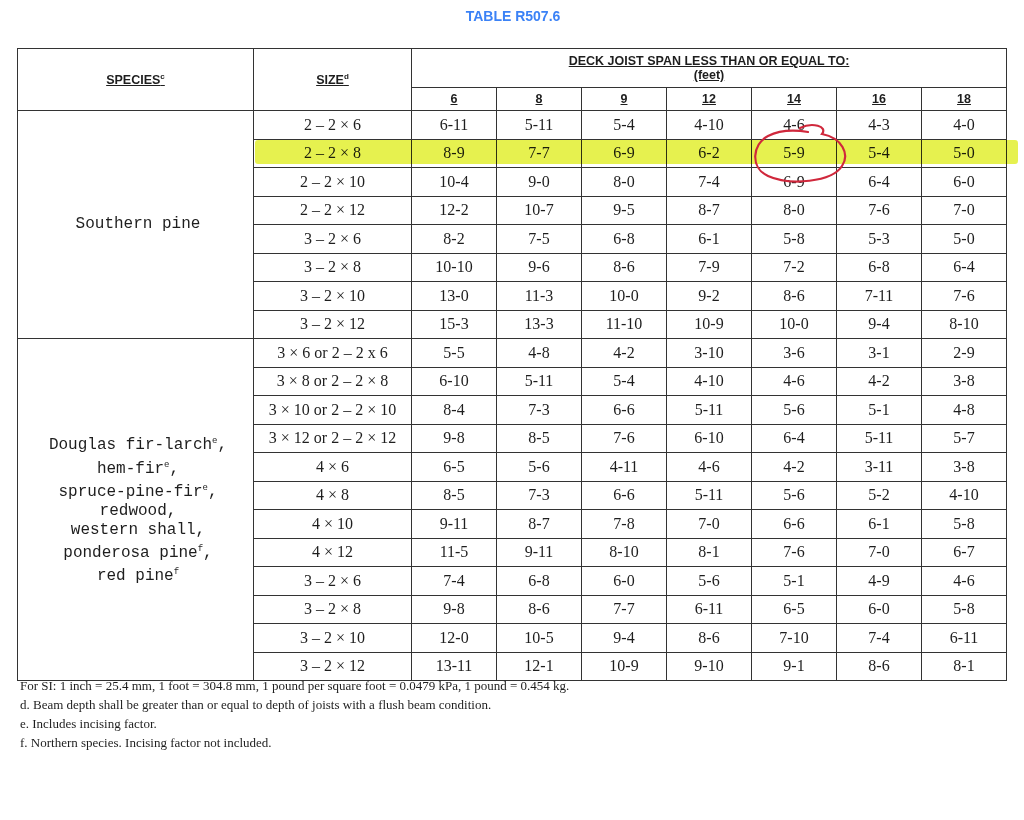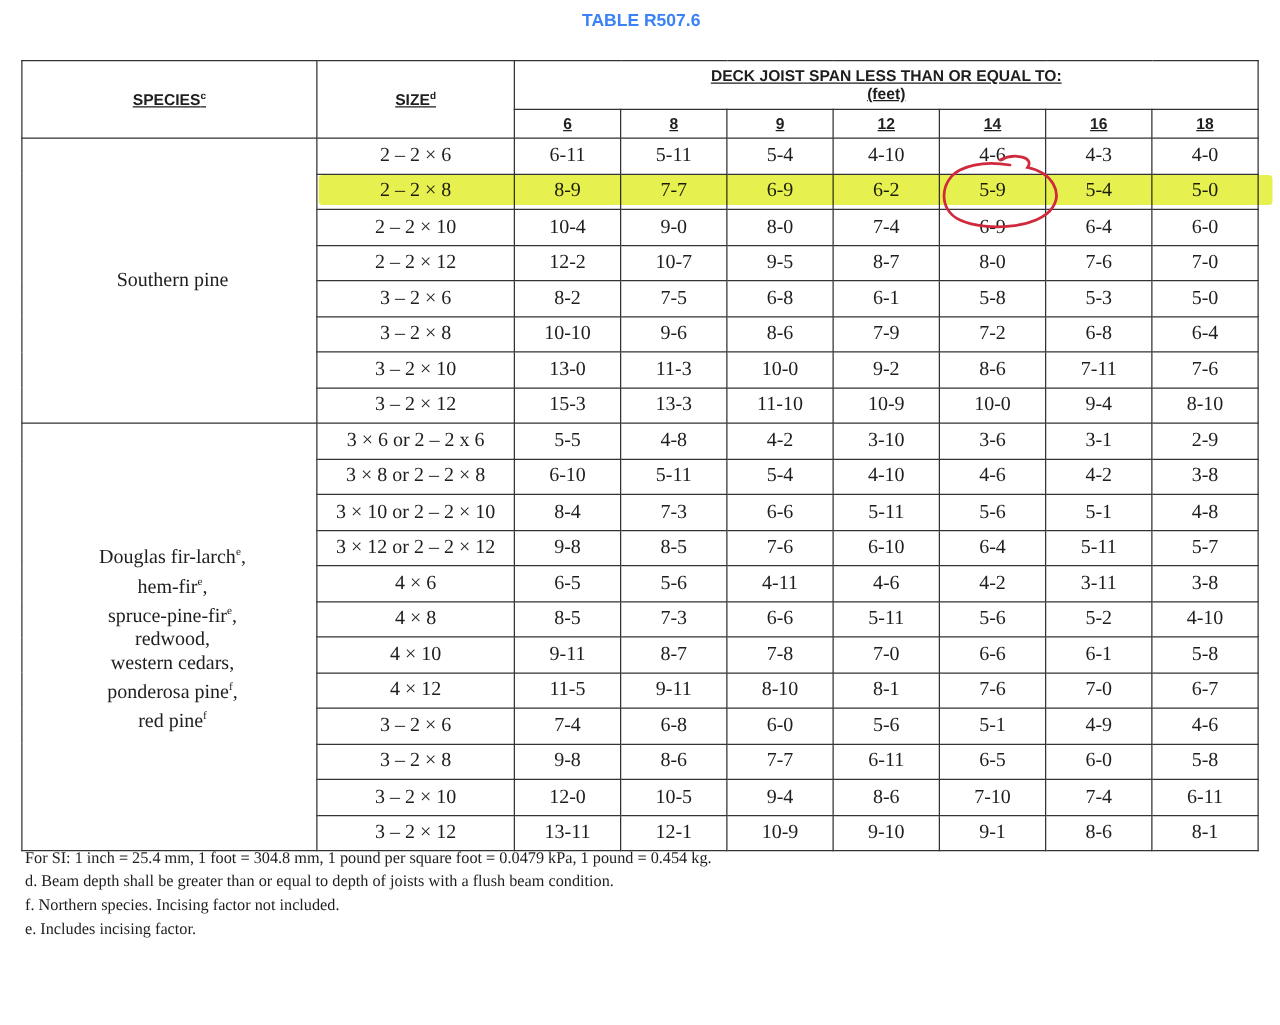--- a/index.html
+++ b/index.html
@@ -19,21 +19,21 @@
   th.hdr sup { font-size: 8px; }
   th.joist { height: 38px; line-height: 14px; vertical-align: middle; }
   th.num { height: 22px; }
   col.c-species { width: 236px; }
   col.c-size { width: 158px; }
   col.c-val { width: 85px; }
   td.val, td.size { height: 27.5px; }
   td.size { font-size: 16px; }
   td.species {
     text-align: center; padding-left: 5px !important; vertical-align: middle;
-    font-size: 16px; line-height: 19px;
+    font-size: 16px; line-height: 19px; font-family: Liberation Mono, monospace;
   }
   td.species sup { font-size: 9px; }
   .highlight {
     position: absolute; left: 255px; top: 140px; width: 763px; height: 24px;
     background: rgba(222, 236, 20, 0.75); pointer-events: none; mix-blend-mode: multiply;
     border-radius: 3px;
   }
   .circle {
     position: absolute; left: 750px; top: 120px; width: 100px; height: 64px; pointer-events: none;
   }
@@ -168,21 +168,21 @@
         <td class="val">10-0</td>
         <td class="val">9-4</td>
         <td class="val">8-10</td>
       </tr>
       <tr>
         <td class="species" rowspan="12">
           <div><span>Douglas fir-larch</span><sup>e</sup><span>,</span></div>
           <div><span>hem-fir</span><sup>e</sup><span>,</span></div>
           <div><span>spruce-pine-fir</span><sup>e</sup><span>,</span></div>
           <div><span>redwood,</span></div>
-          <div><span>western cedars,</span></div>
+          <div><span>western shall,</span></div>
           <div><span>ponderosa pine</span><sup>f</sup><span>,</span></div>
           <div><span>red pine</span><sup>f</sup></div>
         </td>
         <td class="size">3 × 6 or 2 – 2 x 6</td>
         <td class="val">5-5</td>
         <td class="val">4-8</td>
         <td class="val">4-2</td>
         <td class="val">3-10</td>
         <td class="val">3-6</td>
         <td class="val">3-1</td>
@@ -302,15 +302,15 @@
 </table>
 
 <div class="highlight"></div>
 <svg class="circle" viewBox="0 0 100 64">
   <path d="M 50 8 C 62 2, 78 6, 72 14 C 92 18, 100 34, 92 46 C 82 62, 40 66, 18 56 C 0 48, 2 24, 18 16 C 30 10, 46 10, 58 12" fill="none" stroke="#d0283c" stroke-width="2.2" stroke-linecap="round"></path>
 </svg>
 
 <div class="notes" id="notes">
     <div>For SI: 1 inch = 25.4 mm, 1 foot = 304.8 mm, 1 pound per square foot = 0.0479 kPa, 1 pound = 0.454 kg.</div>
     <div>d.  Beam depth shall be greater than or equal to depth of joists with a flush beam condition.</div>
+    <div>e.  Includes incising factor.</div>
     <div>f.  Northern species. Incising factor not included.</div>
-    <div>e.  Includes incising factor.</div>
   </div>
 
 </body></html>

